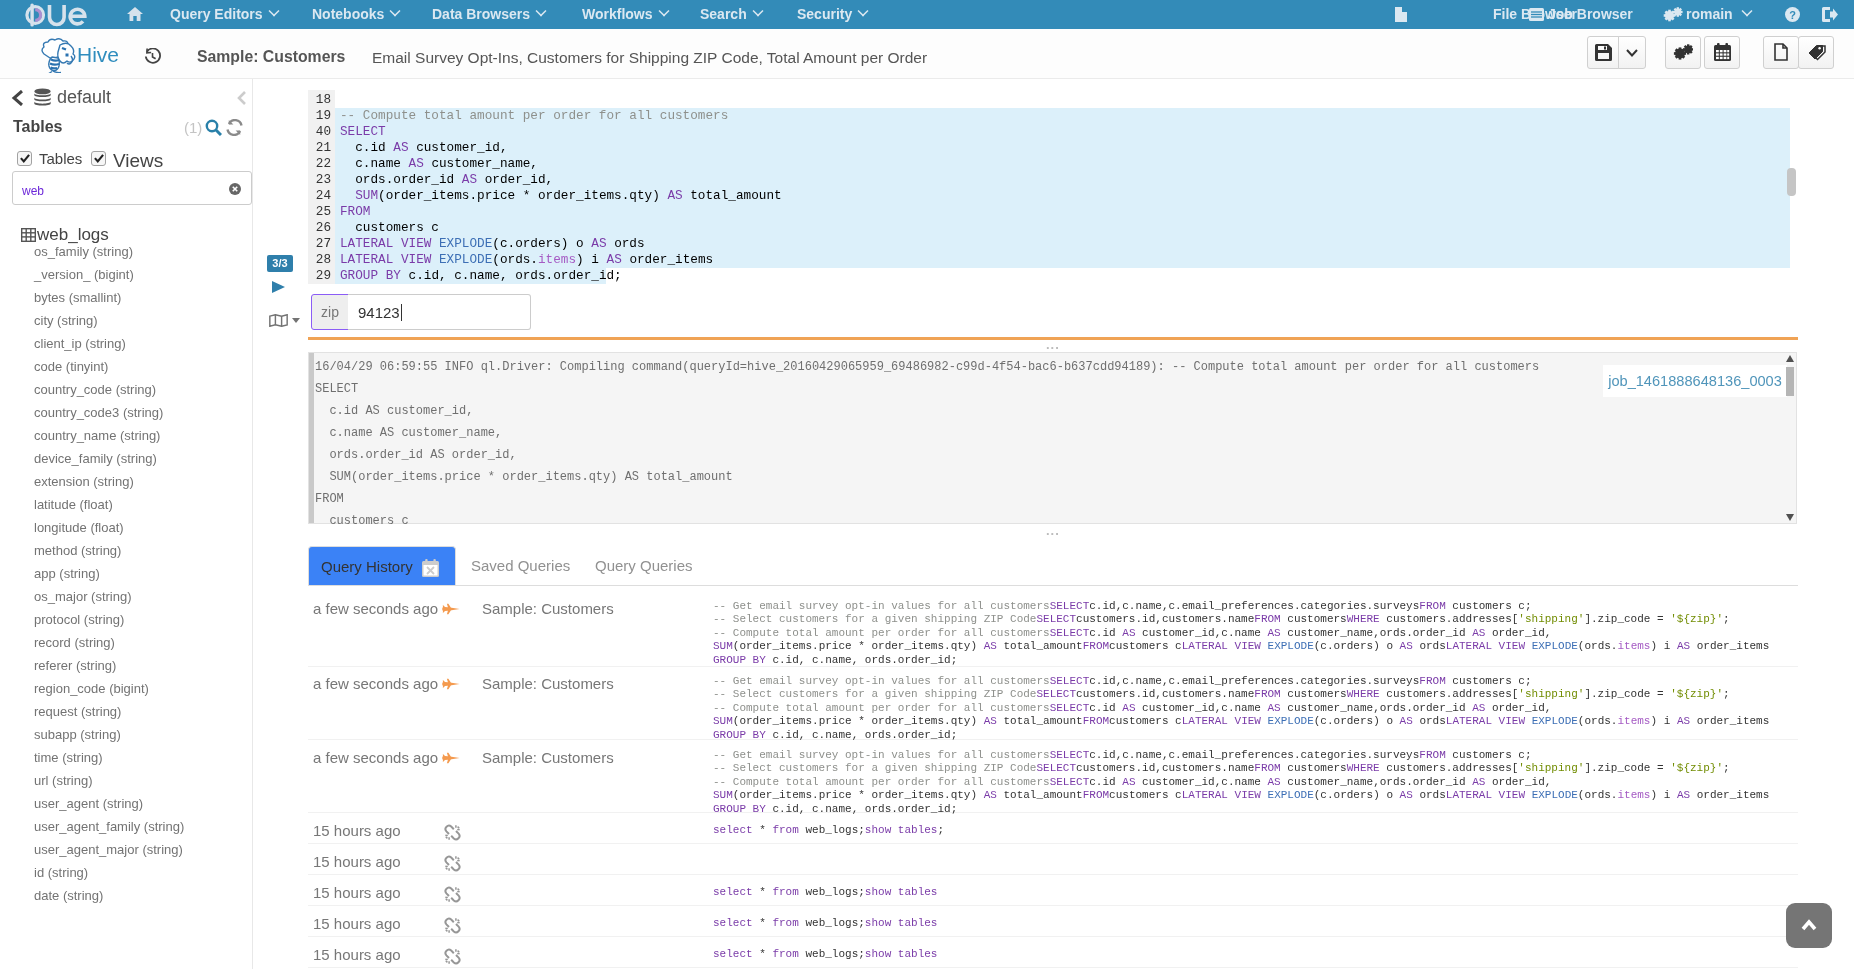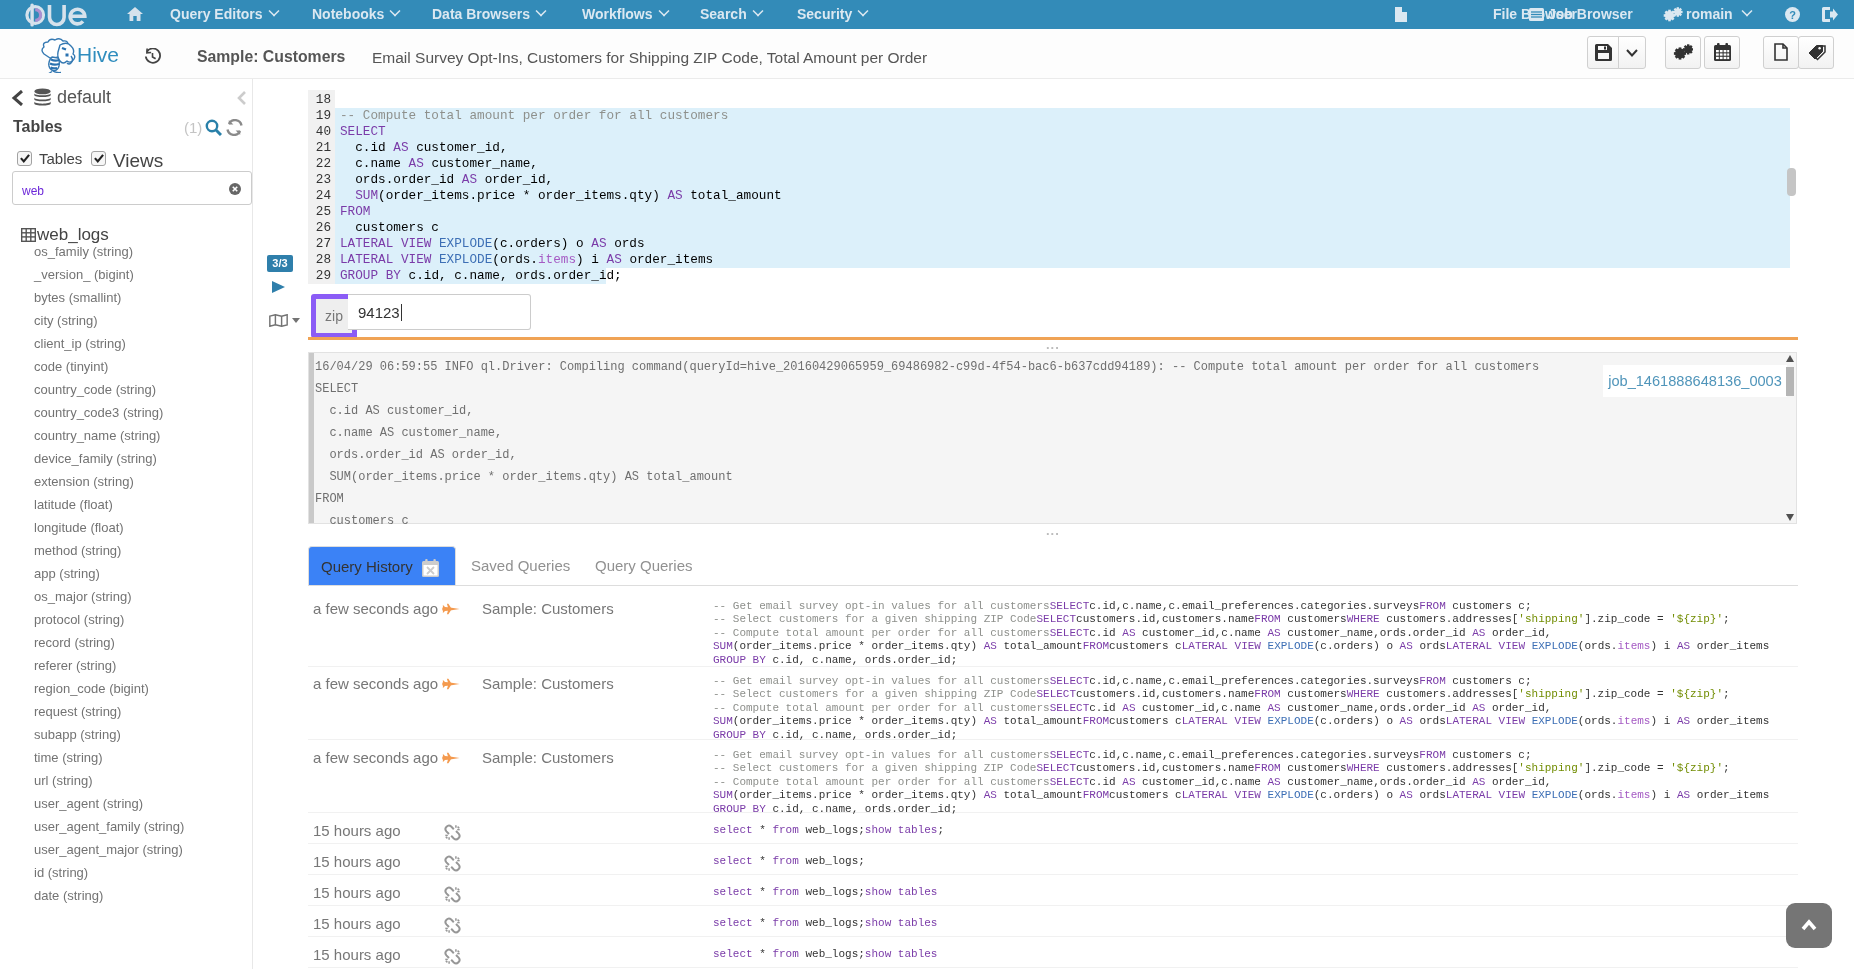--- a/index.html
+++ b/index.html
@@ -320,21 +320,21 @@
   <div class="abs" style="left:1479px;top:78px;width:9px;height:28px;background:#c5c5c5;border-radius:4px"></div>
 </div>
 <div class="abs" style="left:267px;top:255px;width:26px;height:17px;background:#2f7fab;border-radius:2px;color:#fff;font-size:11px;font-weight:bold;text-align:center;line-height:17px">3/3</div>
 <div class="abs" style="left:272px;top:281px;width:0;height:0;border-left:13px solid #2f7fab;border-top:6.5px solid transparent;border-bottom:6.5px solid transparent"></div>
 <svg class="abs" style="left:269px;top:314px" width="19" height="13" viewBox="0 0 26 18" fill="none" stroke="#737373" stroke-width="2">
   <path d="M1 3 L8.7 1 L17.3 3 L25 1 L25 15 L17.3 17 L8.7 15 L1 17 Z"></path>
   <line x1="8.7" y1="1" x2="8.7" y2="15"></line>
     <line x1="17.3" y1="3" x2="17.3" y2="17"></line>
 </svg>
 <div class="abs" style="left:292px;top:318px;width:0;height:0;border-left:4.5px solid transparent;border-right:4.5px solid transparent;border-top:5px solid #737373"></div>
-<div class="abs" style="left:311px;top:294px;width:36px;height:34px;background:#eee;border:5px solid #8b5cf6;border-radius:3px 0 0 3px;color:#777;font-size:14px;text-align:center;line-height:34px">zip</div>
+<div class="abs" style="left:311px;top:294px;width:36px;height:34px;background:#eee;border:1px solid #8b5cf6;border-radius:3px 0 0 3px;color:#777;font-size:14px;text-align:center;line-height:34px">zip</div>
 <div class="abs" style="left:348px;top:294px;width:182px;height:34px;background:#fff;border:1px solid #ccc;border-left:none;border-radius:0 3px 3px 0"></div>
 <div class="abs" style="left:358px;top:304px;font-size:15px;color:#333">94123<span style="border-left:1px solid #333;margin-left:1px"></span></div>
 <div id="orangebar"></div>
 <div class="abs" style="left:1046px;top:337px;color:#bbb;font-size:13px;letter-spacing:1px;font-weight:bold">...</div>
 <div id="logbox">
   <div class="abs" style="left:0;top:0;width:5px;height:170px;background:#c9c9c9"></div>
   <div class="logline" style="top:7px">16/04/29 06:59:55 INFO ql.Driver: Compiling command(queryId=hive_20160429065959_69486982-c99d-4f54-bac6-b637cdd94189): -- Compute total amount per order for all customers</div>
   <div class="logline" style="top:29px">SELECT</div>
   <div class="logline" style="top:51px">  c.id AS customer_id,</div>
   <div class="logline" style="top:73px">  c.name AS customer_name,</div>
@@ -425,21 +425,20 @@
 <path d="M7.2 11.8 L9.8 14.4 A3.4 3.4 0 0 0 14.6 9.6 L12 7"></path>
 <g stroke-width="1.5">
           <line x1="11.9" y1="1.3" x2="11.9" y2="3.7"></line>
           <line x1="13.6" y1="2.6" x2="15.2" y2="4.2"></line>
           <line x1="13.2" y1="5.6" x2="15.7" y2="5.6"></line>
           <line x1="5.1" y1="13.3" x2="5.1" y2="15.7"></line>
           <line x1="1.8" y1="12.8" x2="3.4" y2="14.4"></line>
           <line x1="1.3" y1="11.4" x2="3.8" y2="11.4"></line>
         </g>
 </svg>
-      <div class="sqlprev" style="top:11px"><span class="kw">select</span> * <span class="kw">from</span> web_logs;</div>
     </div>
 <div class="hrow" style="top:875px;height:30px">
       <div class="ts" style="top:9px">15 hours ago</div>
       <svg style="position:absolute;left:136px;top:11px" width="17" height="17" viewBox="0 0 17 17" fill="none" stroke="#979797" stroke-width="2">
 <path d="M9.8 5.2 L7.2 2.6 A3.4 3.4 0 0 0 2.4 7.4 L5 10"></path>
 <path d="M7.2 11.8 L9.8 14.4 A3.4 3.4 0 0 0 14.6 9.6 L12 7"></path>
 <g stroke-width="1.5">
           <line x1="11.9" y1="1.3" x2="11.9" y2="3.7"></line>
           <line x1="13.6" y1="2.6" x2="15.2" y2="4.2"></line>
           <line x1="13.2" y1="5.6" x2="15.7" y2="5.6"></line>

